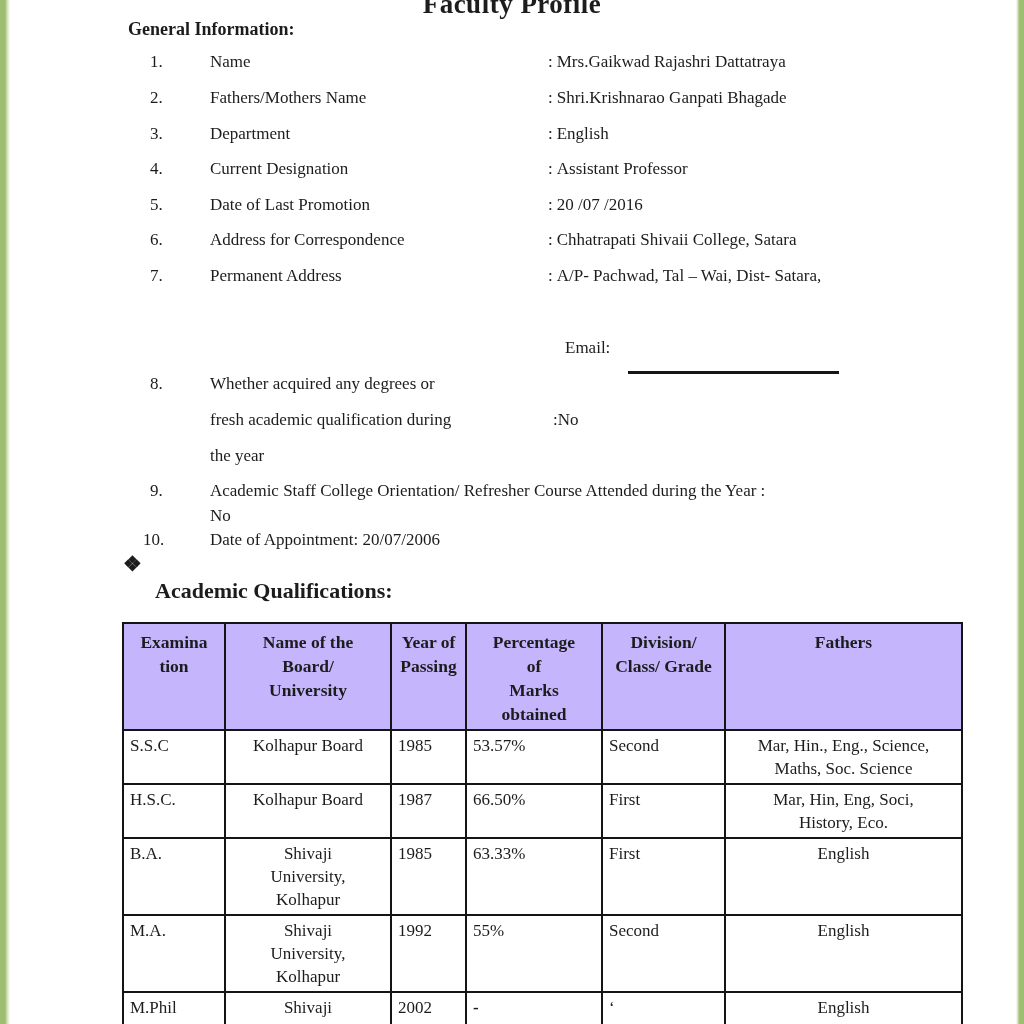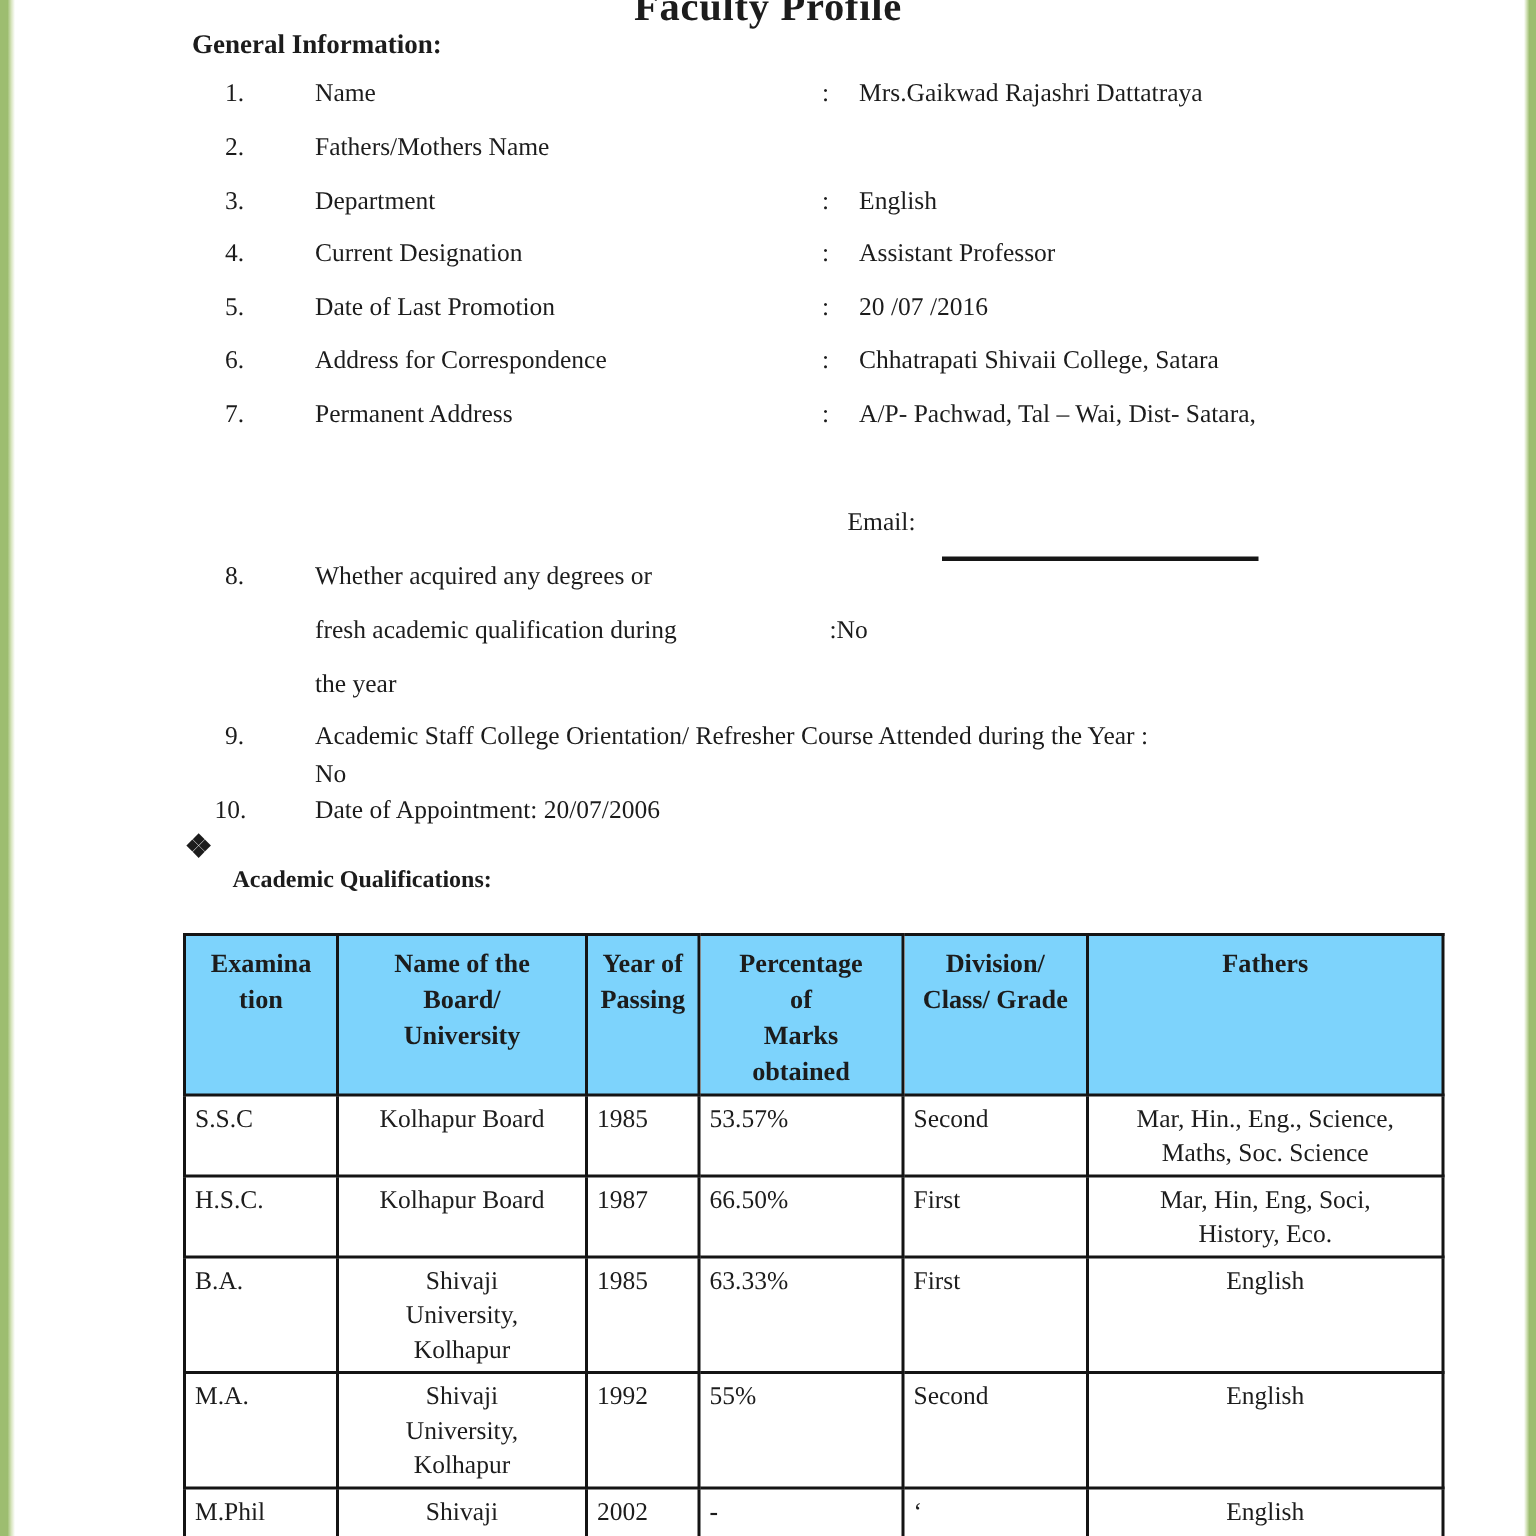--- a/index.html
+++ b/index.html
@@ -18,42 +18,42 @@
   }
   .section-heading{
     position:absolute;left:128px;top:19px;font-size:18px;font-weight:bold;
   }
   .line{position:absolute;left:0;right:0;height:24px;font-size:17px;white-space:nowrap;}
   .num{position:absolute;left:150px;}
   .num.ten{left:143px;}
   .lbl{position:absolute;left:210px;}
   .val{position:absolute;left:548px;}
   .val .sep{display:inline-block;}
-  .val .vtext{display:inline-block;margin-left:20px;}
+  .val .vtext{display:inline-block;margin-left:4px;}
   .val8{position:absolute;left:553px;}
   .cont{position:absolute;left:565px;}
   .email-underline{position:absolute;left:628px;top:371px;width:211px;height:3px;background:#161616;}
 
   .diamond-bullet{position:absolute;left:123px;top:552px;font-size:21px;font-weight:bold;}
-  .aq-heading{position:absolute;left:155px;top:578px;font-size:16px;font-weight:bold;}
+  .aq-heading{position:absolute;left:155px;top:578px;font-size:22px;font-weight:bold;}
 
   table.quals{
     position:absolute;left:122px;top:622px;width:839px;
     border-collapse:collapse;table-layout:fixed;
     font-size:17px;line-height:23px;
   }
   table.quals col.c1{width:102px;} table.quals col.c2{width:166px;}
   table.quals col.c3{width:75px;}  table.quals col.c4{width:136px;}
   table.quals col.c5{width:123px;} table.quals col.c6{width:237px;}
   table.quals th, table.quals td{
     border:2px solid #141414;vertical-align:top;padding:3px 6px;
     white-space:pre-line;overflow:hidden;
   }
   table.quals th{
-    background:#7dd3fc;font-weight:bold;text-align:center;
+    background:#c4b5fd;font-weight:bold;text-align:center;
     height:88px;padding-top:6px;line-height:24px;font-size:17.5px;
   }
   tr.r1{height:48px;} tr.r2{height:44px;} tr.r3{height:68px;padding-left:28px;} tr.r4{height:69px;} tr.r5{height:100px;}
   td.ctr{text-align:left;}
   td.lft{text-align:center;padding-left:10px;}
   td.push-down{padding-top:30px;}
   td.pt44{padding-top:44px;}
   td.pt40{padding-top:40px;}
   td.pt36{padding-top:36px;font-weight:bold;}
   td.quote-stack{text-align:left;padding-left:6px;line-height:23px;}
@@ -70,20 +70,21 @@
 
   <div class="line" style="top:52px">
     <span class="num">1.</span>
     <span class="lbl">Name</span>
     <span class="val"><span class="sep">:</span><span class="vtext">Mrs.Gaikwad Rajashri Dattatraya</span></span>
   </div>
 
   <div class="line" style="top:88px">
     <span class="num">2.</span>
     <span class="lbl">Fathers/Mothers Name</span>
+    <span class="val"><span class="sep">:</span><span class="vtext">Shri.Krishnarao Ganpati Bhagade</span></span>
   </div>
 
   <div class="line" style="top:124px">
     <span class="num">3.</span>
     <span class="lbl">Department</span>
     <span class="val"><span class="sep">:</span><span class="vtext">English</span></span>
   </div>
 
   <div class="line" style="top:159px">
     <span class="num">4.</span>

